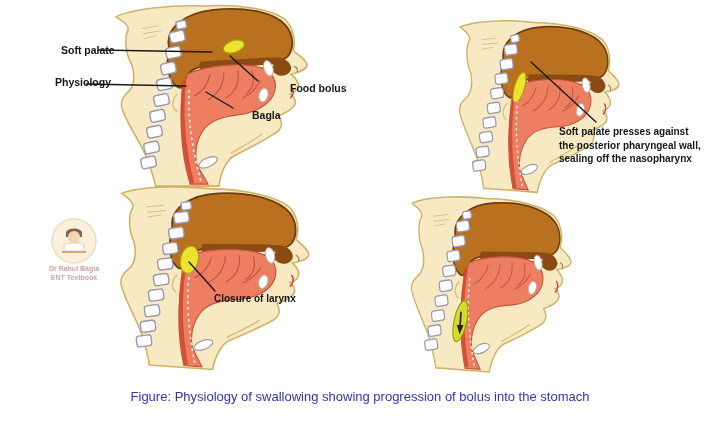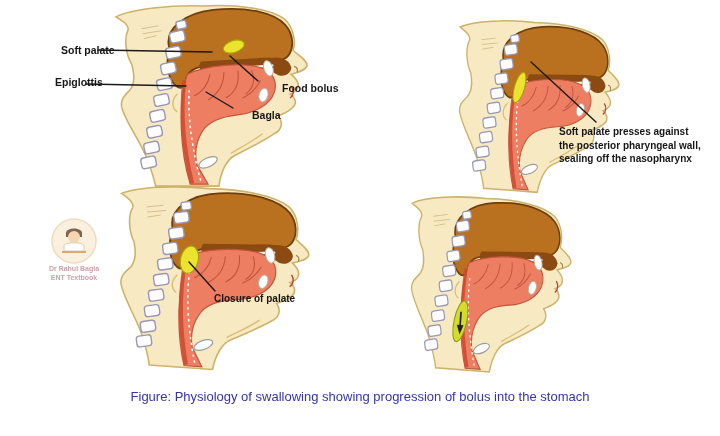--- a/index.html
+++ b/index.html
@@ -116,28 +116,28 @@
       <path d="M98,50 L212,52"></path>
       <path d="M86,84 L186,86"></path>
       <path d="M230,56 L258,81"></path>
       <path d="M206,92 L233,108"></path>
       <path d="M531,62 L596,122"></path>
       <path d="M189,262 L215,291"></path>
     </g>
   </svg>
 
   <div class="lbl" style="left:37px;top:44px">Soft palate</div>
-  <div class="lbl" style="left:31px;top:76px">Epiglottis</div>
-  <div class="lbl" style="left:258px;top:82px">Food bolus</div>
+  <div class="lbl" style="left:31px;top:76px">Physiology</div>
+  <div class="lbl" style="left:266px;top:82px">Food bolus</div>
   <div class="lbl" style="left:228px;top:109px">Bagla</div>
 
   <div class="note" style="left:559px;top:125px;width:160px">Soft palate presses against
 the posterior pharyngeal wall,
 sealing off the nasopharynx</div>
-  <div class="note" style="left:214px;top:292px;width:110px">Closure of palate</div>
+  <div class="note" style="left:214px;top:292px;width:110px">Closure of larynx</div>
 
   <div class="watermark">
     <svg width="46" height="46" viewBox="0 0 46 46" style="display:block;margin:0 auto">
       <circle cx="23" cy="23" r="22" fill="var(--watermark-bg)" stroke="#ecd5b4" stroke-width="1.5"></circle>
       <path d="M15,15 C15,9 31,9 31,15 L31,19 L15,19 Z" fill="#6b4a33"></path>
       <circle cx="23" cy="19" r="6" fill="#f3cfa6"></circle>
       <path d="M13,27 C16,24 30,24 33,27 L33,33 L13,33 Z" fill="#ffffff" stroke="#d8c3a0" stroke-width="1"></path>
       <path d="M11,34 L35,34" stroke="#d89a5a" stroke-width="2"></path>
     </svg>
     <div class="wm-text">Dr Rahul Bagla</div>

